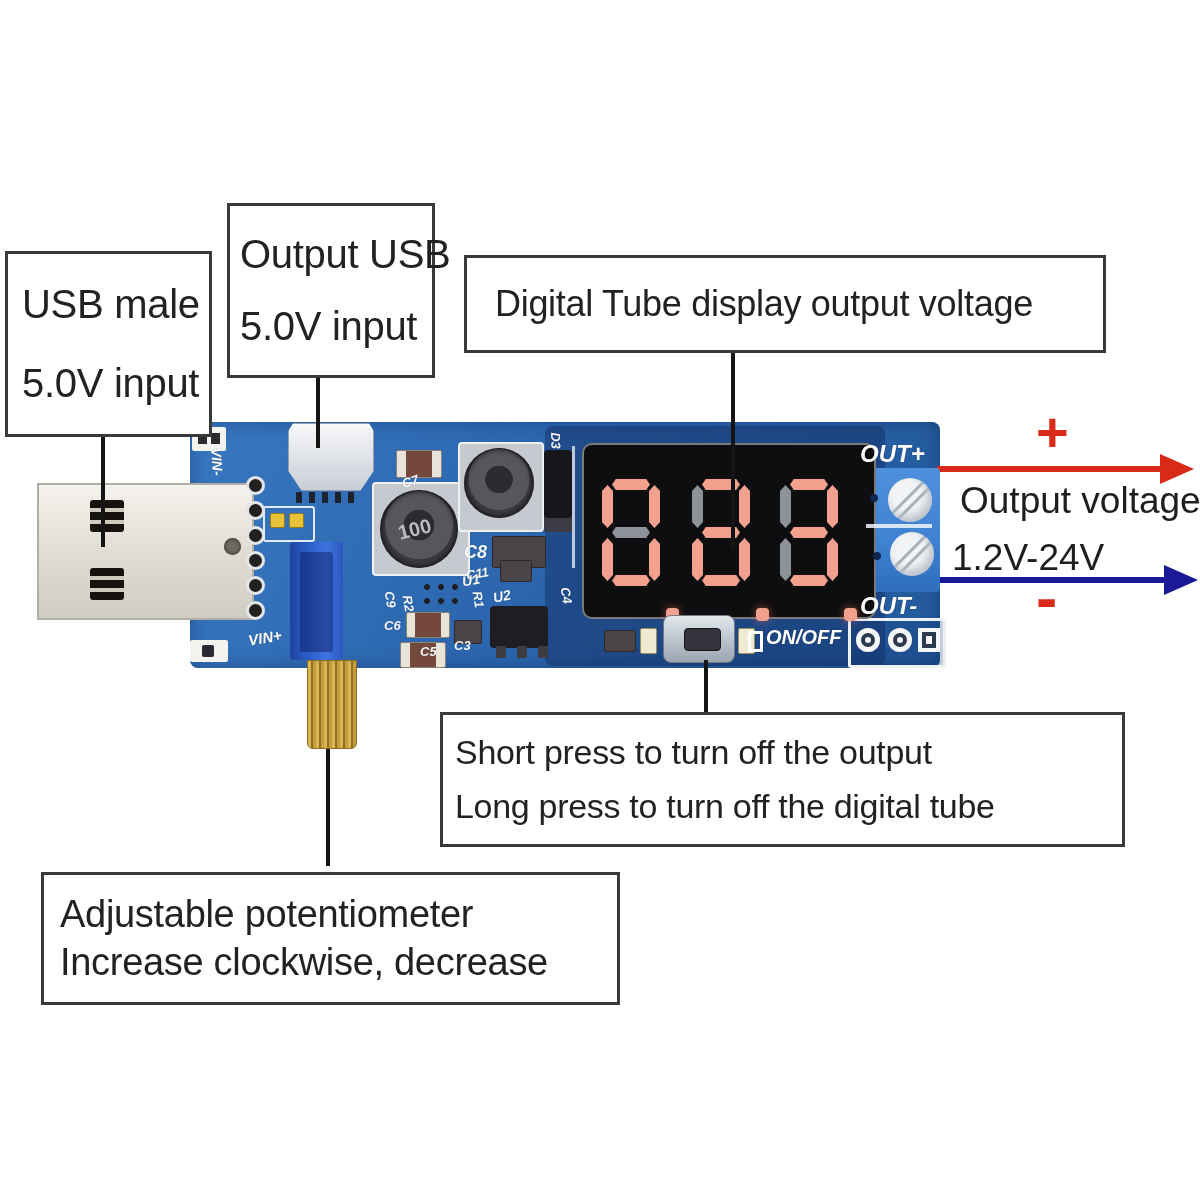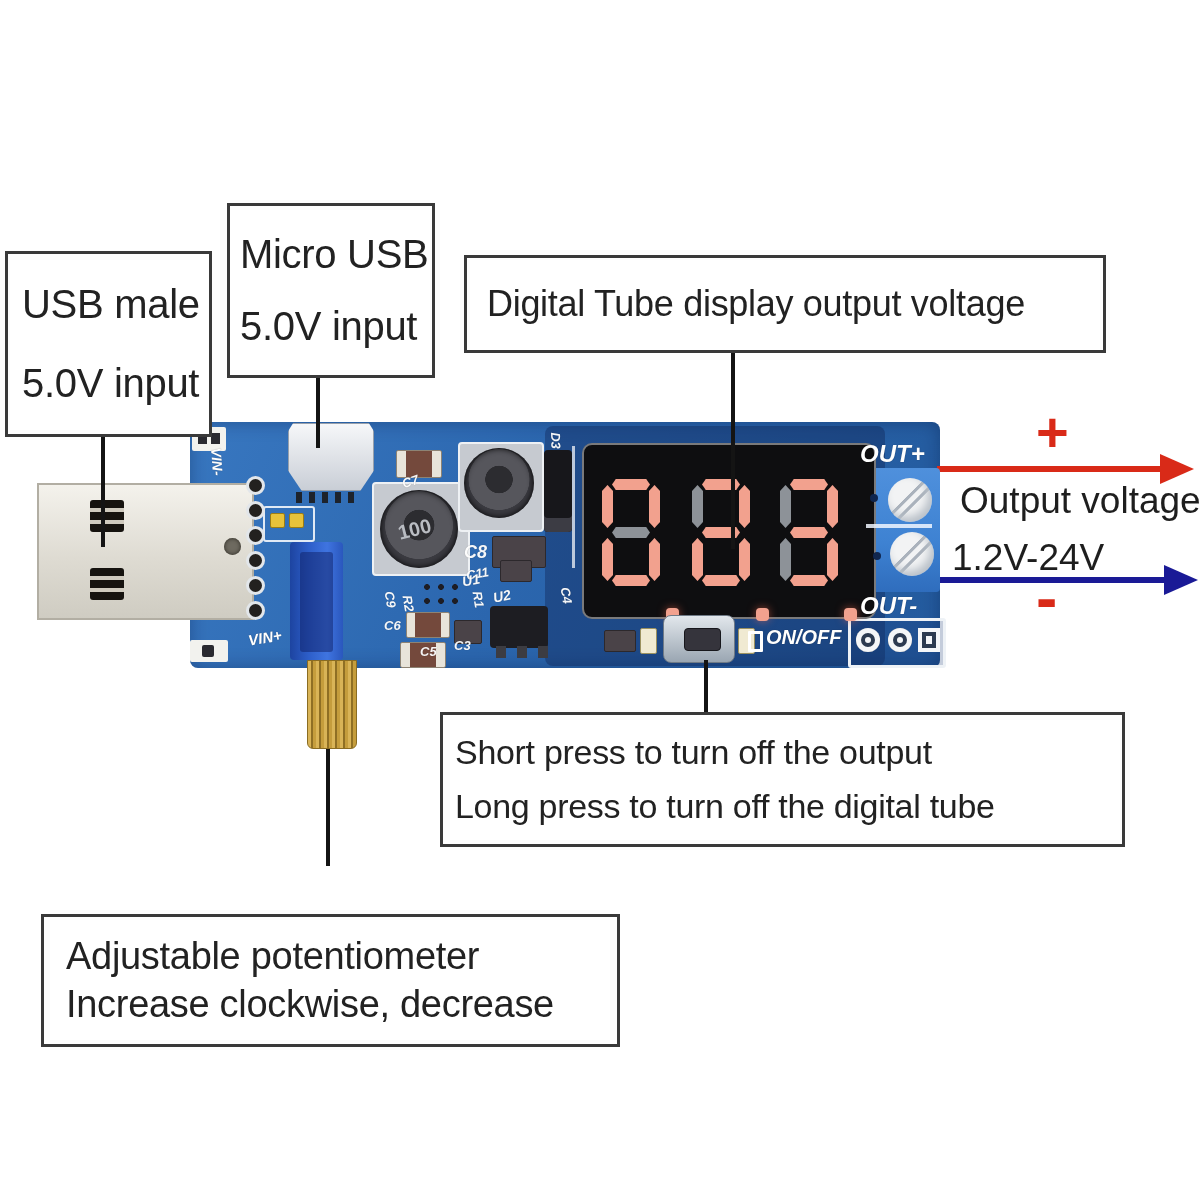--- a/index.html
+++ b/index.html
@@ -254,34 +254,34 @@
   <div class="vline" style="left:731px;top:353px;height:196px;z-index:40;"></div>
   <div class="vline" style="left:704px;top:660px;height:54px;z-index:40;"></div>
   <div class="vline" style="left:326px;top:734px;height:132px;z-index:2;"></div>
 
   <div class="abox" style="left:5px;top:251px;width:207px;height:186px;padding:28px 14px;font-size:40px;z-index:50;">
     <div class="ln">USB male</div>
     <div class="ln">5.0V input</div>
   </div>
 
   <div class="abox" style="left:227px;top:203px;width:208px;height:175px;padding:26px 10px;font-size:40px;z-index:50;">
-    <div class="ln">Micro USB</div>
+    <div class="ln">Output USB</div>
     <div class="ln">5.0V input</div>
   </div>
 
-  <div class="abox" style="left:464px;top:255px;width:642px;height:98px;padding:0 20px;font-size:36px;justify-content:center;z-index:50;">
+  <div class="abox" style="left:464px;top:255px;width:642px;height:98px;padding:0 28px;font-size:36px;justify-content:center;z-index:50;">
     <div class="ln">Digital Tube display output voltage</div>
   </div>
 
   <div class="abox" style="left:440px;top:712px;width:685px;height:135px;padding:18px 12px;font-size:34px;z-index:50;">
     <div class="ln">Short press to turn off the output</div>
     <div class="ln">Long press to turn off the digital tube</div>
   </div>
 
-  <div class="abox" style="left:41px;top:914px;width:579px;height:133px;padding:18px 22px;font-size:38px;z-index:50;">
+  <div class="abox" style="left:41px;top:872px;width:579px;height:133px;padding:18px 16px;font-size:38px;z-index:50;">
     <div class="ln">Adjustable potentiometer</div>
     <div class="ln">Increase clockwise, decrease</div>
   </div>
 
   <div class="sign" style="left:1036px;top:404px;font-size:56px;">+</div>
   <div class="hline" style="left:937px;top:466px;width:228px;background:var(--arrow_red,#d92a18);"></div>
   <div class="ahead" style="left:1160px;top:454px;border-width:15px 0 15px 34px;border-color:transparent transparent transparent var(--arrow_red,#d92a18);"></div>
 
   <div class="outcap" style="left:952px;top:480px;margin-left:8px;">Output voltage</div>
   <div class="outcap" style="left:952px;top:537px;">1.2V-24V</div>

